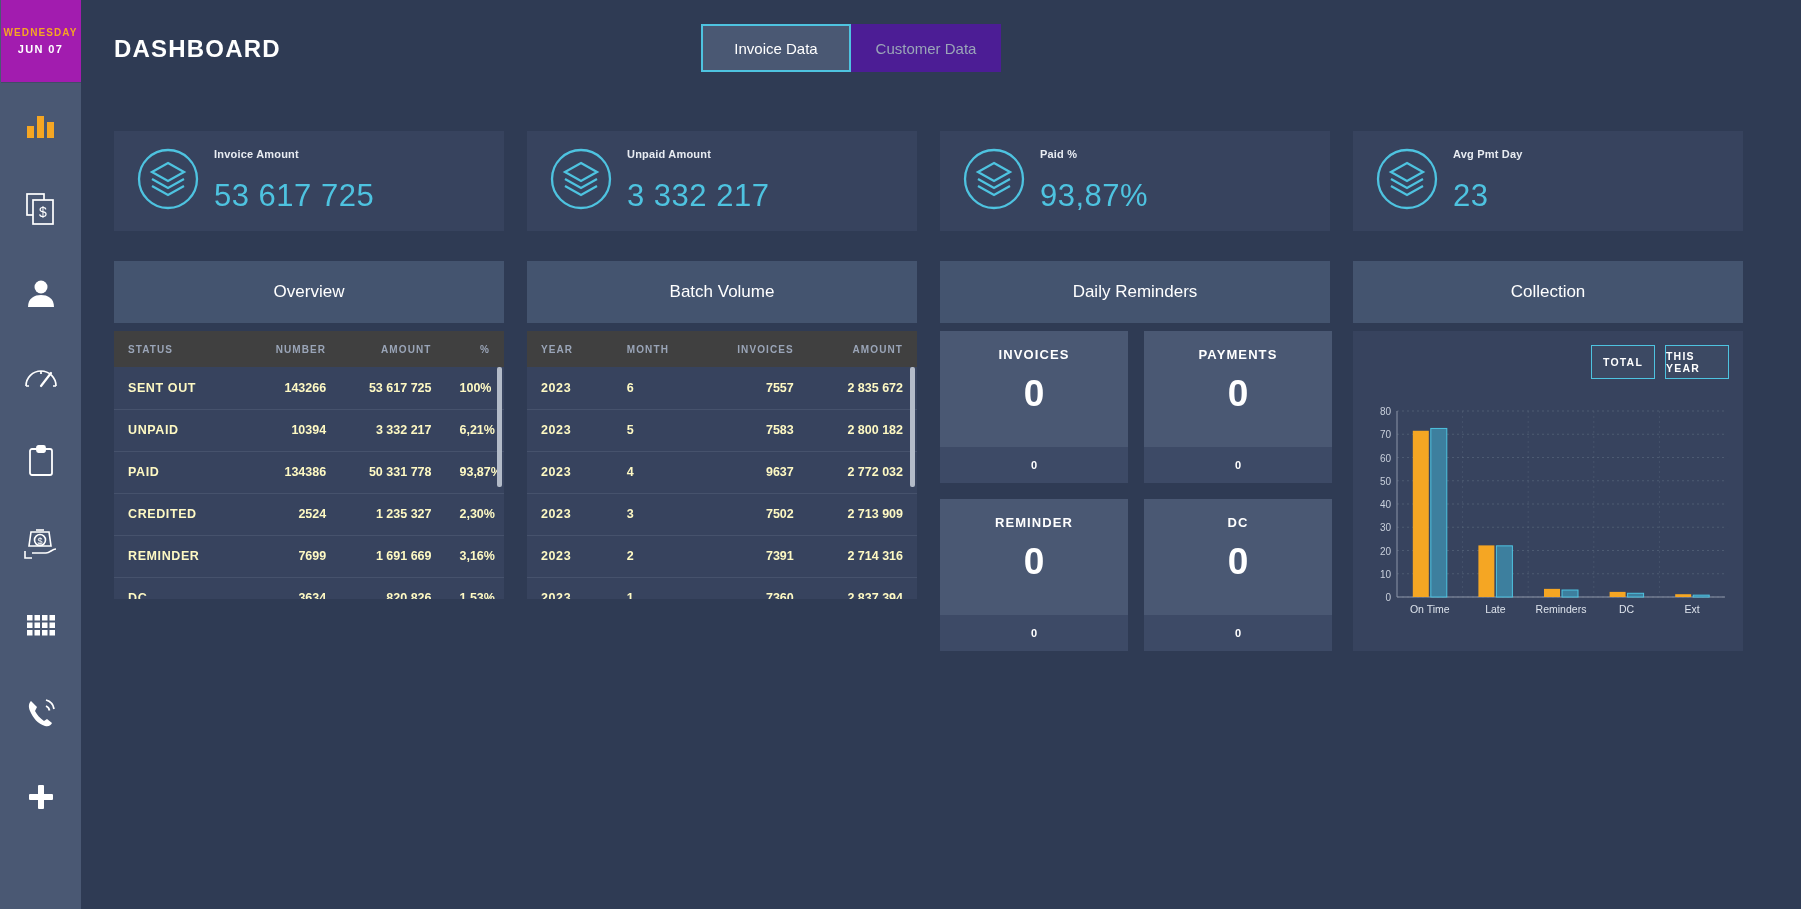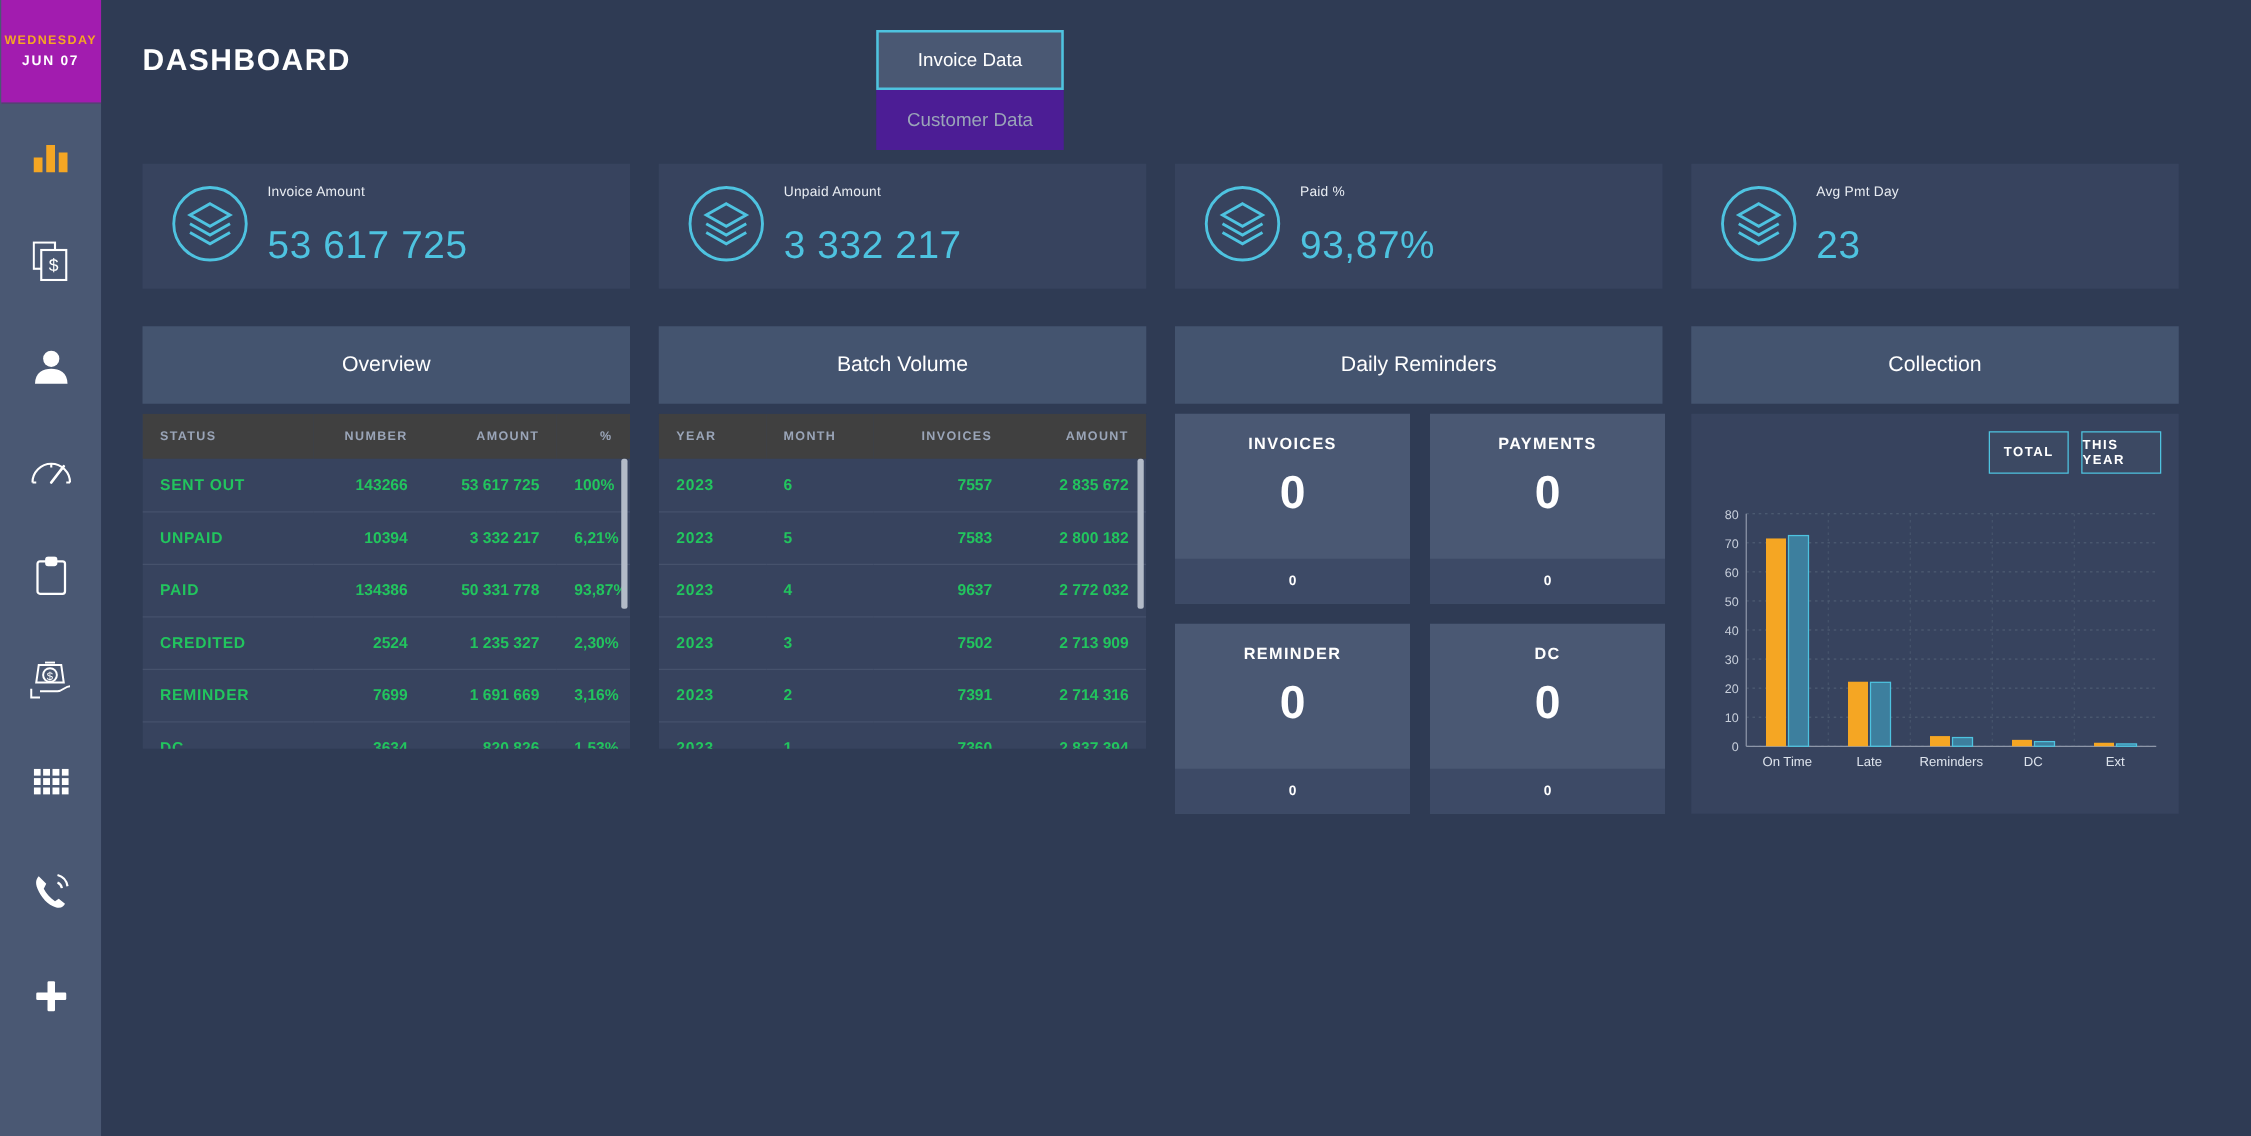--- a/index.html
+++ b/index.html
@@ -50,21 +50,20 @@
   }
   .page-title {
     position: absolute; left: 33px; top: 35px;
     color: #ffffff; font-size: 24px; font-weight: bold;
     letter-spacing: 1.2px;
     text-align: center;
   }
   .tabs {
     position: absolute; left: 620px; top: 24px;
     display: flex;
-    flex-direction: column;
   }
   .tab {
     width: 150px; height: 48px;
     display: flex; align-items: center; justify-content: center;
     font-size: 15px; cursor: pointer;
   }
   .tab.active {
     background: #4a5873;
     border: 2px solid #4ec3e0;
     color: #ffffff;
@@ -82,21 +81,21 @@
   }
   .kpi-card {
     width: 390px; height: 100px;
     background: #37435e;
     display: flex; align-items: center;
     padding-left: 22px;
   }
   .kpi-icon { flex: 0 0 66px; margin-right: 12px; }
   .kpi-text { display: flex; flex-direction: column; justify-content: center; }
   .kpi-label {
-    color: #e8ecf2; font-size: 11px; font-weight: normal;
+    color: #e8ecf2; font-size: 11px; font-weight: bold;
     letter-spacing: 0.2px; margin-bottom: 18px;
   }
   .kpi-value {
     color: #4ec3e0; font-size: 31px; font-weight: normal;
     letter-spacing: 0.5px; line-height: 36px;
   }
 
   
   .panel-row {
     position: absolute; left: 33px; top: 261px;
@@ -112,21 +111,21 @@
 
   
   table.data { width: 100%; border-collapse: collapse; background: #37435e; table-layout: fixed; }
   table.data th {
     background: #404040; color: #9aa5b8;
     font-size: 10px; font-weight: bold; letter-spacing: 1.1px;
     padding: 11px 14px; text-align: right; height: 36px;
   }
   table.data th.first { text-align: left; }
   table.data td {
-    color: #22c55e; font-size: 12.5px; font-weight: bold;
+    color: #fef9c3; font-size: 12.5px; font-weight: bold;
     padding: 12px 14px; text-align: right; height: 42px;
     border-top: 1px solid #46526c;
   }
   table.data td.first { text-align: left; letter-spacing: 0.6px; }
   table.data tr:first-child td { border-top: none; }
   .tablewrap { position: relative; overflow: hidden; height: 268px; background:#37435e; }
   .scrollthumb {
     position: absolute; right: 2px; top: 36px; width: 5px; height: 120px;
     background: #b3bbc8; border-radius: 2px;
   }

